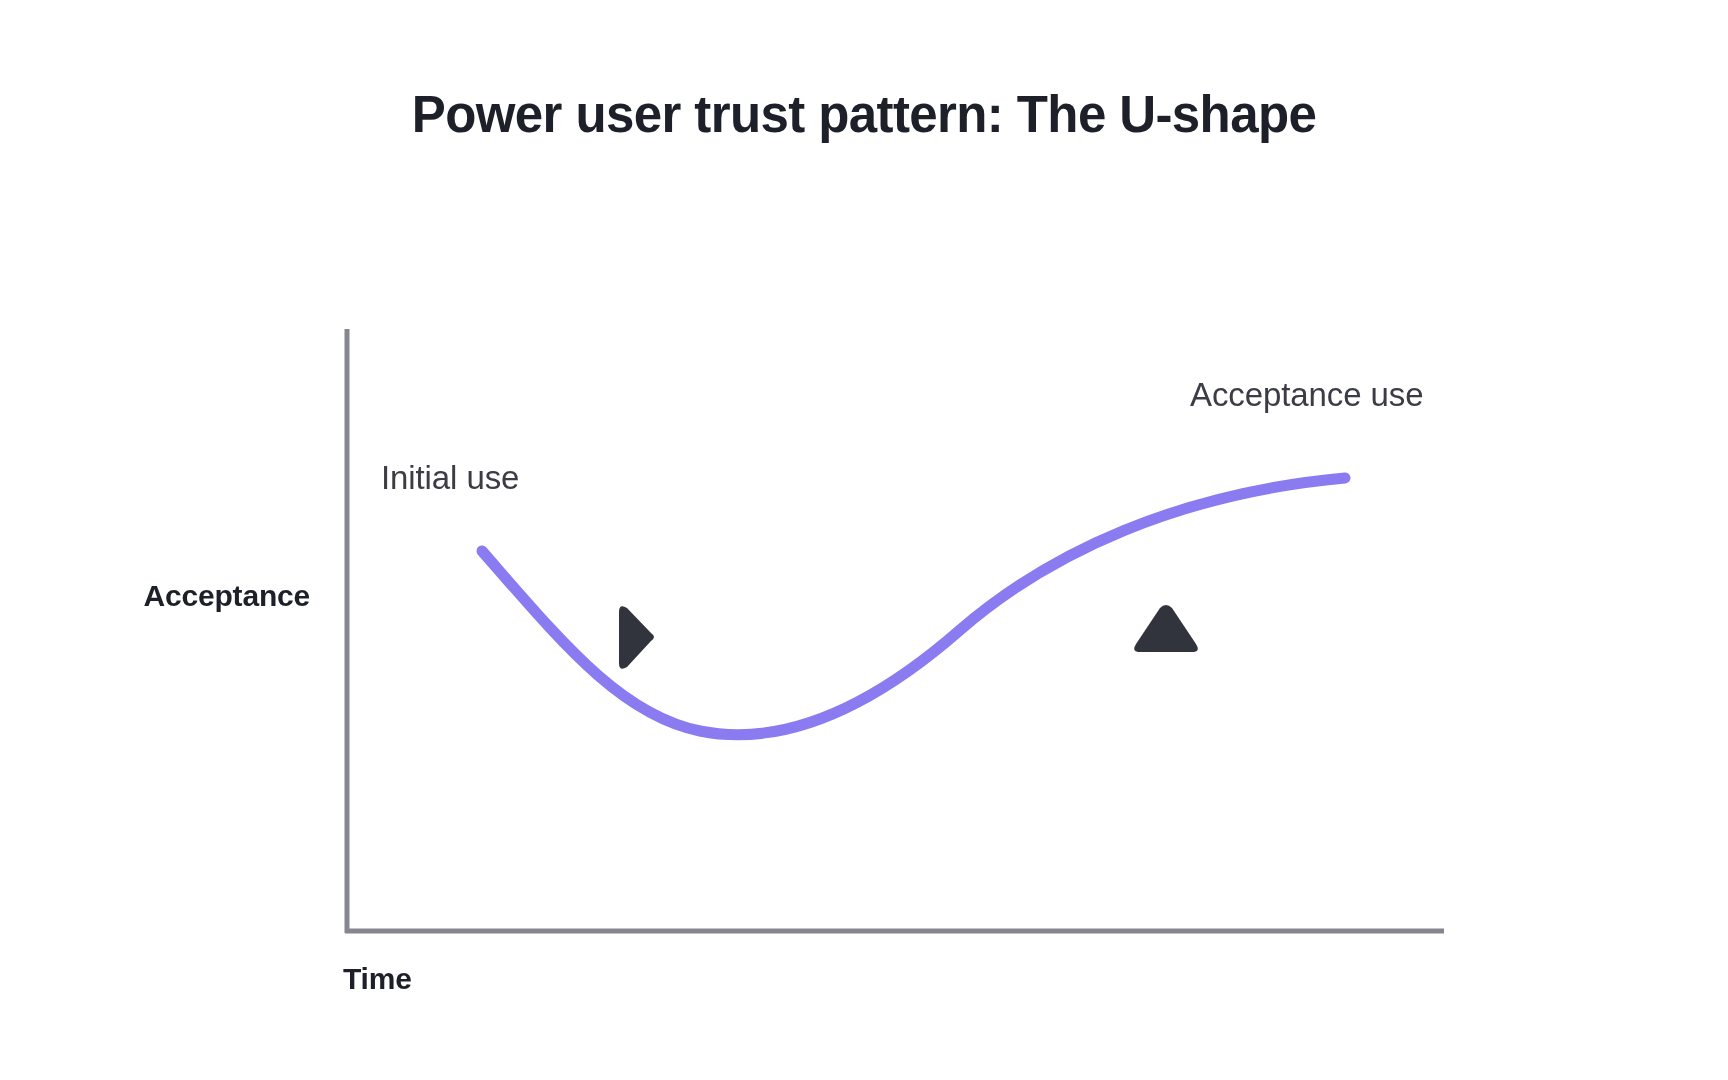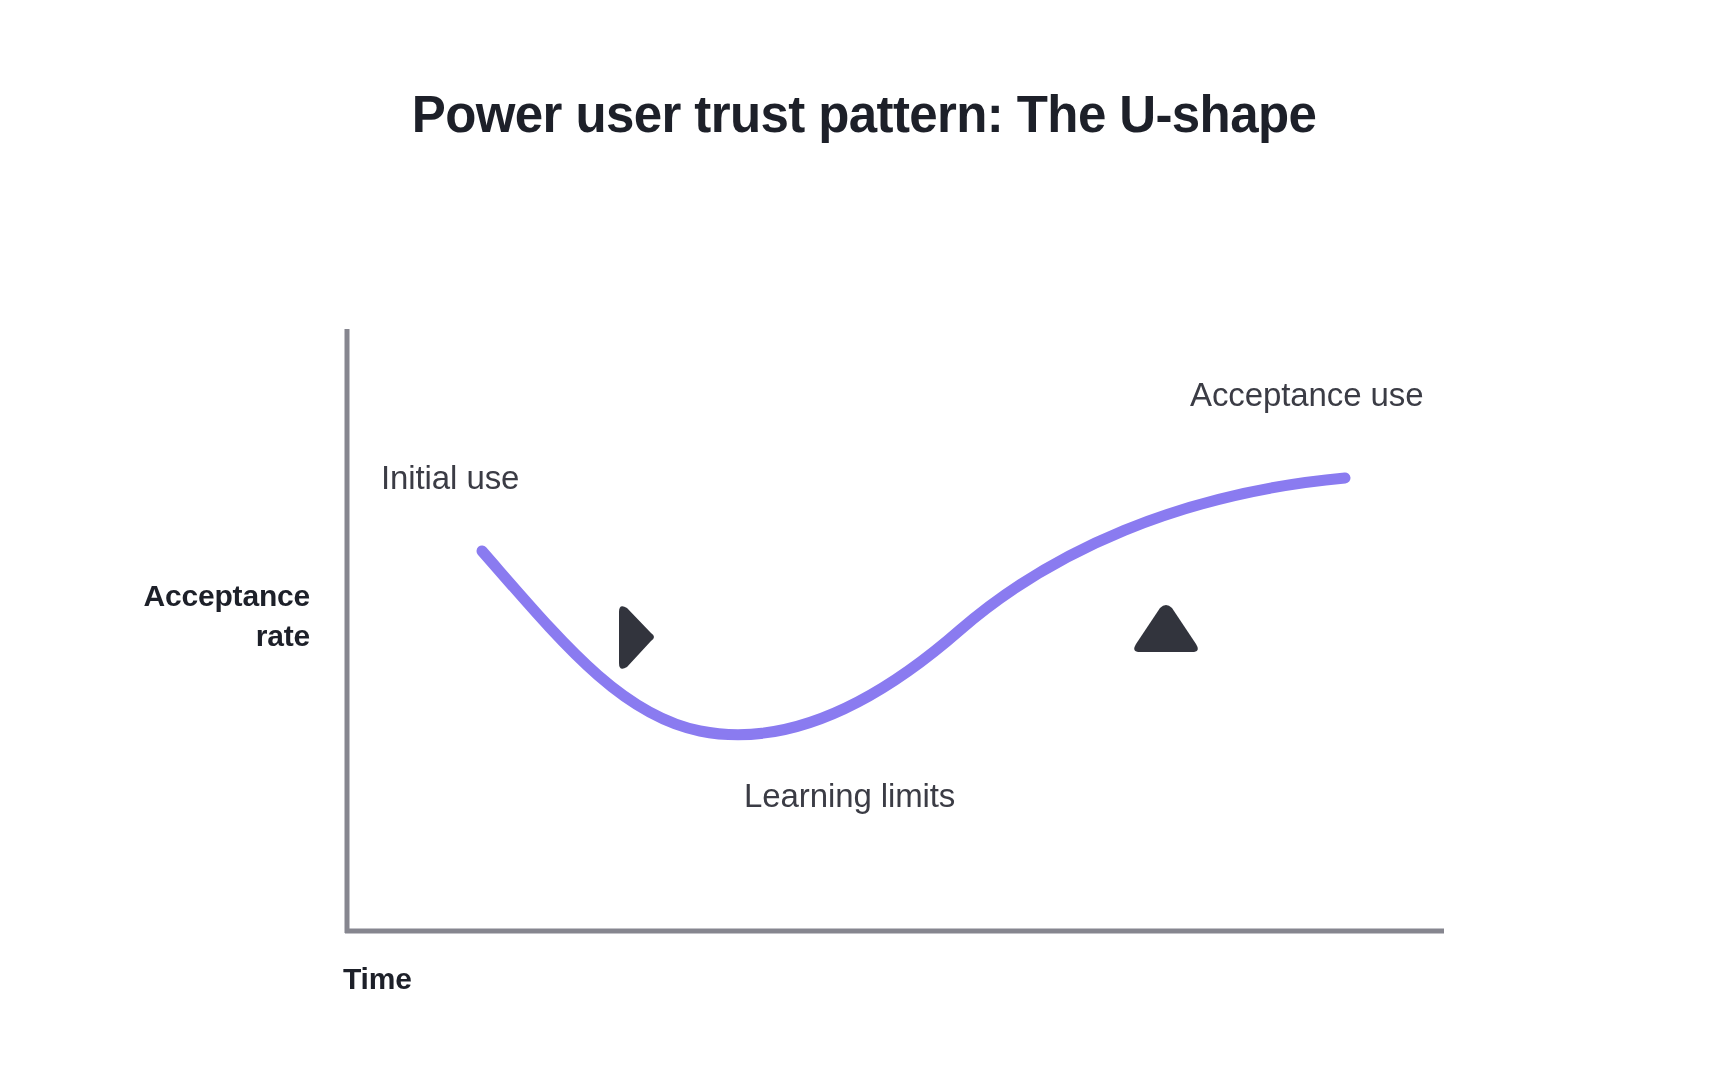--- a/index.html
+++ b/index.html
@@ -108,24 +108,22 @@
       <path d="M 619,612 L 619,663 Q 619,672 627,667 L 651,641 Q 657,637 651,633 L 627,608 Q 619,603 619,612 Z" fill="#32343d"></path>
     </g>
 
     <g>
       <path d="M 1160,608 Q 1166,602 1172,608 L 1196,644 Q 1201,652 1192,652 L 1140,652 Q 1131,652 1136,644 Z" fill="#32343d"></path>
     </g>
   </svg>
 
   <div class="y-axis-label">
     <span>Acceptance</span>
-    <span class="line2">rate</span>
   </div>
 
   <div class="x-axis-label">Time</div>
 
   <div class="annot annot-initial">Initial use</div>
 
-  <div class="annot annot-learning">Learning limits</div>
 
   <div class="annot annot-effective">Acceptance use</div>
 
 </div>
 
 </body></html>

